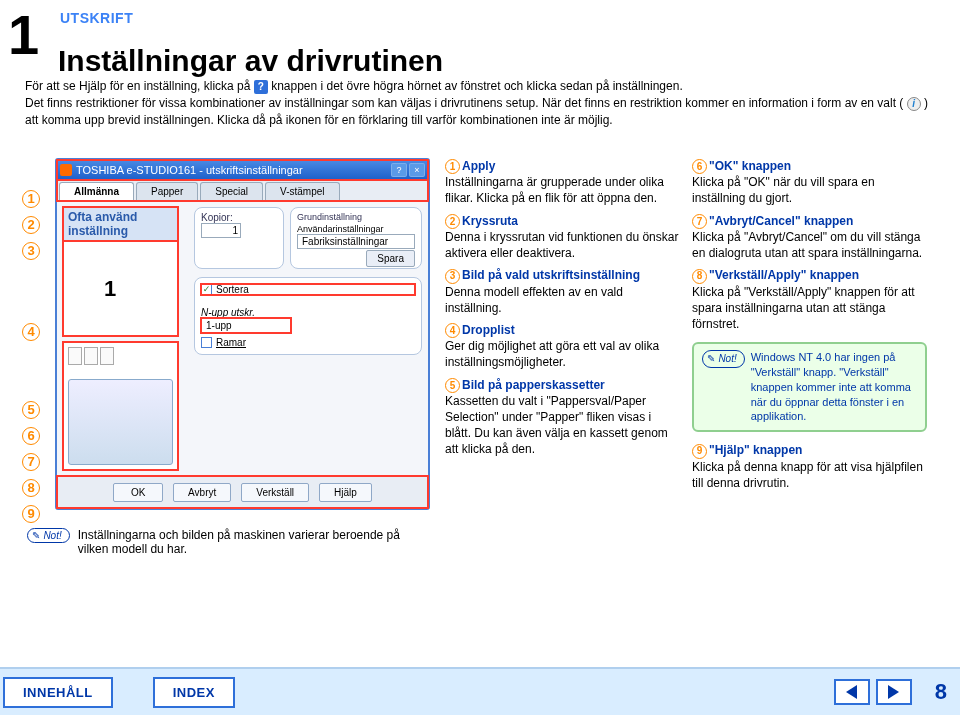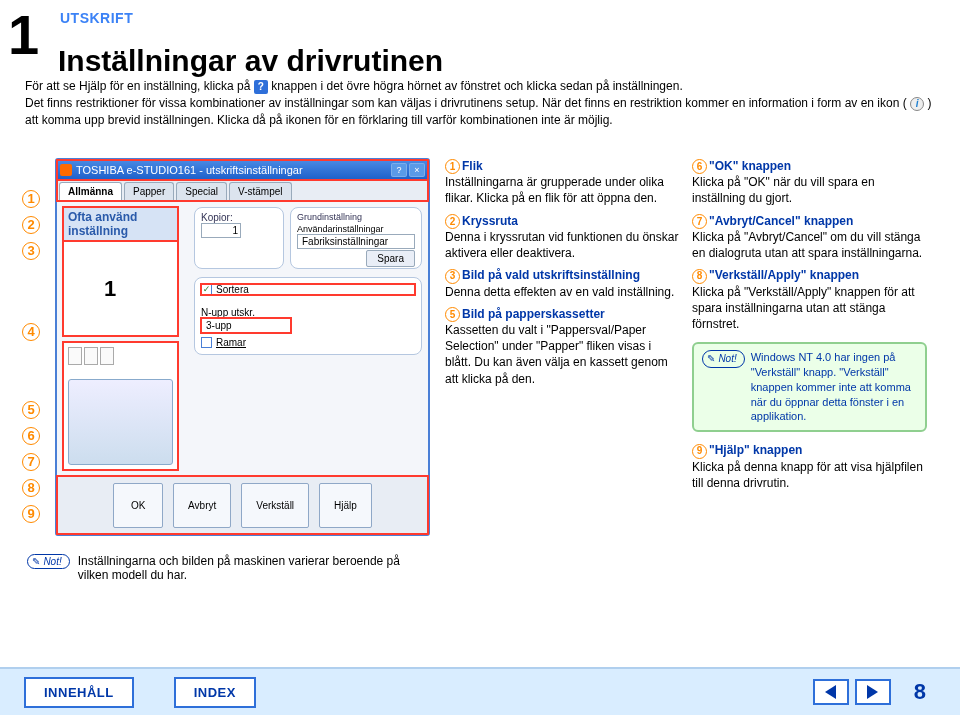--- a/index.html
+++ b/index.html
@@ -15,74 +15,74 @@
   .left-col { width: 408px; flex-shrink: 0; }
   .callouts { position: absolute; left: 22px; top: 190px; display: flex; flex-direction: column; font-size: 13px; font-weight: bold; }
   .callouts .bubble { width: 18px; height: 18px; border: 1.5px solid #ff8a00; border-radius: 50%; color: #ff8a00; text-align: center; line-height: 15px; margin-bottom: 8px; }
   .screenshot-wrap { margin-left: 30px; }
   .win { width: 375px; border: 2px solid #4a7fd6; background: #eef2f7; border-radius: 3px; font-size: 10px; }
   .win-titlebar { display: flex; align-items: center; background: linear-gradient(#4a8ae4,#1c5fc9); color: #fff; padding: 3px 3px; font-size: 11px; }
   .win-titlebar .t-icon { width: 12px; height: 12px; background: #ff6a00; margin-right: 4px; border-radius: 2px; }
   .win-titlebar .spacer { flex: 1; }
   .winbtn { width: 16px; height: 14px; background: #5a9ae8; border: 1px solid #fff3; border-radius: 2px; margin-left: 2px; text-align: center; line-height: 12px; color: #fff; font-size: 9px; }
   .tabs { display: flex; background: #e8edf4; border-bottom: 1px solid #9ab; padding: 2px 2px 0 2px; }
-  .tab { padding: 3px 8px; background: #dce4ee; border: 1px solid #9ab; border-bottom: none; border-radius: 3px 3px 0 0; margin-right: 2px; font-size: 10px; }
+  .tab { padding: 3px 14px; background: #dce4ee; border: 1px solid #9ab; border-bottom: none; border-radius: 3px 3px 0 0; margin-right: 2px; font-size: 10px; }
   .tab.active { background: #fff; font-weight: bold; }
   .win-body { display: flex; background: #f4f6fa; padding: 6px; gap: 16px; }
   .ofta-panel { width: 130px; }
   .ofta-head { background: #d6e3f5; color: #2a5aaa; font-weight: bold; font-size: 12px; padding: 2px 4px; border: 1px solid #b5c7e0; }
   .ofta-body { border: 1px solid #b5c7e0; border-top: none; background: #fff; padding: 6px; height: 95px; position:relative; }
   .ofta-body .big1 { position:absolute; left: 40px; top: 35px; font-size: 22px; font-weight: 900; }
   .printer-img { margin-top: 6px; border:1px solid #b5c7e0; background:#fff; height:128px; padding:4px; display:flex; flex-direction:column; gap:4px; }
   .printer-img .doc-stack { height:28px; display:flex; gap:2px; }
   .printer-img .doc-stack div { width:14px; height:18px; border:1px solid #aaa; background:#fafafa; }
   .printer-img .pdev { flex:1; background:linear-gradient(#eef,#cde); border:1px solid #8ac; border-radius:3px; }
   .right-settings { flex: 1; font-size: 10px; }
   .legend { border:1px solid #b5c7e0; background:#fff; padding:4px 6px; margin-bottom:4px; border-radius:8px; }
   .legend .lbl { color:#335; }
   .spin { display:inline-block; width:40px; border:1px solid #9ab; background:#fff; padding:1px 2px; text-align:right; }
   .chk { display:flex; align-items:center; gap:4px; margin:2px 0; }
   .chk .box { width:11px; height:11px; border:1px solid #4a7fd6; background:#fff; display:flex; align-items:center; justify-content:center; color:#2a7a2a; font-size:9px; line-height:1; }
   .dd { display:inline-block; border:1px solid #9ab; background:#fff; padding:1px 4px; width:118px; }
   .savebtn { border:1px solid #9ab; background:#e9eef7; padding:2px 10px; border-radius:2px;text-align:right; }
   .win-actions { display:flex; justify-content:center; gap:10px; padding:6px; background:#e8edf4; border-top:1px solid #9ab; }
-  .wbtn { border:1px solid #8fa8c7; background:#f5f8fc; padding:16px 14px; border-radius:2px; font-size:10px; min-width:50px; text-align:center; }
+  .wbtn { border:1px solid #8fa8c7; background:#f5f8fc; padding:3px 14px; border-radius:2px; font-size:10px; min-width:50px; text-align:center; }
   .note-row { display:flex; align-items:flex-start; gap:8px; margin-top:18px; margin-left: 2px; }
   .note-badge { display:flex; align-items:center; gap:3px; border:1px solid #0037a8; border-radius:10px; padding:1px 7px 1px 4px; color:#0037a8; font-size:10px; font-style:italic; flex-shrink:0; }
   .note-badge .pencil { font-style:normal; }
   .mid-col { width: 235px; font-size: 12px; line-height: 1.35; }
   .right-col { width: 235px; font-size: 12px; line-height: 1.35; }
   .item-head { color:#0037a8; font-weight:bold; }
   .item-num { display:inline-flex; width:15px; height:15px; border:1.2px solid #ff8a00; color:#ff8a00; border-radius:50%; align-items:center; justify-content:center; font-size:10px; font-weight:bold; margin-right:2px; flex-shrink:0; }
   .list-item { margin-bottom:6px; }
   .list-item .body { display:block; }
   .note-box { border:2px solid #8fcf8f; border-radius:6px; background:#ebffe8; padding:6px 8px; margin-top:10px; display:flex; gap:6px; }
   .note-box .txt { color:#0037a8; font-size:11px; line-height:1.35; }
-  .footer { position:absolute; left:0; bottom:0; width:960px; height:48px; background:#d9edff; border-top:2px solid #b0cfee; display:flex; align-items:center; padding:0 24px; }
+  .footer { position:absolute; left:0; bottom:0; width:960px; height:48px; background:#d9edff; border-top:2px solid #b0cfee; display:flex; align-items:center; padding:0 3px; }
   .navbtn { background:#fff; border:2px solid #2e6fd9; color:#0037a8; font-weight:900; padding:6px 18px; font-size:13px; letter-spacing:0.5px; margin-right:40px; }
   .footer .spacer { flex:1; }
   .tri-btn { width:36px; height:26px; background:#fff; border:2px solid #2e6fd9; display:flex; align-items:center; justify-content:center; margin:0 3px; }
   .tri-left { width:0; height:0; border-top:7px solid transparent; border-bottom:7px solid transparent; border-right:11px solid #0037a8; }
   .tri-right { width:0; height:0; border-top:7px solid transparent; border-bottom:7px solid transparent; border-left:11px solid #0037a8; }
   .page-num { font-size:22px; font-weight:900; color:#0037a8; margin-left:20px; margin-right:10px; }
   .highlight-box { outline: 2px solid #ff3a2e; outline-offset: -1px; }
 </style>
 </head>
 <body>
 
 <div class="page">
   <div class="chapter-num">1</div>
   <div class="pre-title">UTSKRIFT</div>
   <div class="title">Inställningar av drivrutinen</div>
 
   <div class="intro">
     <span>För att se Hjälp för en inställning, klicka på </span>
     <span class="help-icon">?</span>
     <span> knappen i det övre högra hörnet av fönstret och klicka sedan på inställningen.</span><br>
-    <span>Det finns restriktioner för vissa kombinationer av inställningar som kan väljas i drivrutinens setup. När det finns en restriktion kommer en information i form av en ikon ( </span>
+    <span>Det finns restriktioner för vissa kombinationer av inställningar som kan väljas i drivrutinens setup. När det finns en restriktion kommer en information i form av en valt ( </span>
     <span class="info-icon">i</span>
     <span> ) att komma upp brevid inställningen. Klicka då på ikonen för en förklaring till varför kombinationen inte är möjlig.</span>
   </div>
 
   <div class="callouts">
     <div class="bubble">1</div>
     <div class="bubble">2</div>
     <div class="bubble">3</div>
     <div style="height:55px"></div>
     <div class="bubble">4</div>
@@ -138,22 +138,22 @@
                   <div style="font-size:9px;margin-top:2px;">Användarinställningar</div>
                   <span class="dd">Fabriksinställningar</span>
                   <div style="text-align:right;margin-top:4px;"><span class="savebtn">Spara</span></div>
                 </div>
               </div>
               <div class="legend">
                 <div class="chk highlight-box">
                     <span class="box">✓</span>
                     <span>Sortera</span>
                   </div>
-                <div style="margin-top:12px;"><span>N-upp utskr.</span></div>
-                <span class="dd highlight-box" style="width:90px">3-upp</span>
+                <div style="margin-top:12px;font-style:italic;"><span>N-upp utskr.</span></div>
+                <span class="dd highlight-box" style="width:90px">1-upp</span>
                 <div class="chk" style="margin-top:4px;text-decoration:underline;">
                     <span class="box"></span>
                     <span>Ramar</span>
                   </div>
               </div>
             </div>
           </div>
           <div class="win-actions highlight-box">
             <div class="wbtn">OK</div>
             <div class="wbtn">Avbryt</div>
@@ -165,23 +165,24 @@
       <div class="note-row">
         <span class="note-badge">
             <span class="pencil">✎</span>
             <span>Not!</span>
           </span>
         <span>Inställningarna och bilden på maskinen varierar beroende på vilken modell du har.</span>
       </div>
     </div>
 
     <div class="mid-col">
-      <div class="list-item"><span class="item-num">1</span><span class="item-head">Flik</span><br><span class="body">Inställningarna är grupperade under olika flikar. Klicka på en flik för att öppna den.</span></div>
+      <div class="list-item"><span class="item-num">1</span><span class="item-head">Apply</span><br><span class="body">Inställningarna är grupperade under olika flikar. Klicka på en flik för att öppna den.</span></div>
       <div class="list-item"><span class="item-num">2</span><span class="item-head">Kryssruta</span><br><span class="body">Denna i kryssrutan vid funktionen du önskar aktivera eller deaktivera.</span></div>
-      <div class="list-item"><span class="item-num">3</span><span class="item-head">Bild på vald utskriftsinställning</span><br><span class="body">Denna detta effekten av en vald inställning.</span></div>
+      <div class="list-item"><span class="item-num">3</span><span class="item-head">Bild på vald utskriftsinställning</span><br><span class="body">Denna modell effekten av en vald inställning.</span></div>
+      <div class="list-item"><span class="item-num">4</span><span class="item-head">Dropplist</span><br><span class="body">Ger dig möjlighet att göra ett val av olika inställningsmöjligheter.</span></div>
       <div class="list-item"><span class="item-num">5</span><span class="item-head">Bild på papperskassetter</span><br><span class="body">Kassetten du valt i "Pappersval/Paper Selection" under "Papper" fliken visas i blått. Du kan även välja en kassett genom att klicka på den.</span></div>
     </div>
 
     <div class="right-col">
       <div class="list-item"><span class="item-num">6</span><span class="item-head">"OK" knappen</span><br><span class="body">Klicka på "OK" när du vill spara en inställning du gjort.</span></div>
       <div class="list-item"><span class="item-num">7</span><span class="item-head">"Avbryt/Cancel" knappen</span><br><span class="body">Klicka på "Avbryt/Cancel" om du vill stänga en dialogruta utan att spara inställningarna.</span></div>
       <div class="list-item"><span class="item-num">8</span><span class="item-head">"Verkställ/Apply" knappen</span><br><span class="body">Klicka på "Verkställ/Apply" knappen för att spara inställningarna utan att stänga förnstret.</span></div>
       <div class="note-box">
         <span class="note-badge" style="align-self:flex-start;">
             <span class="pencil">✎</span>

